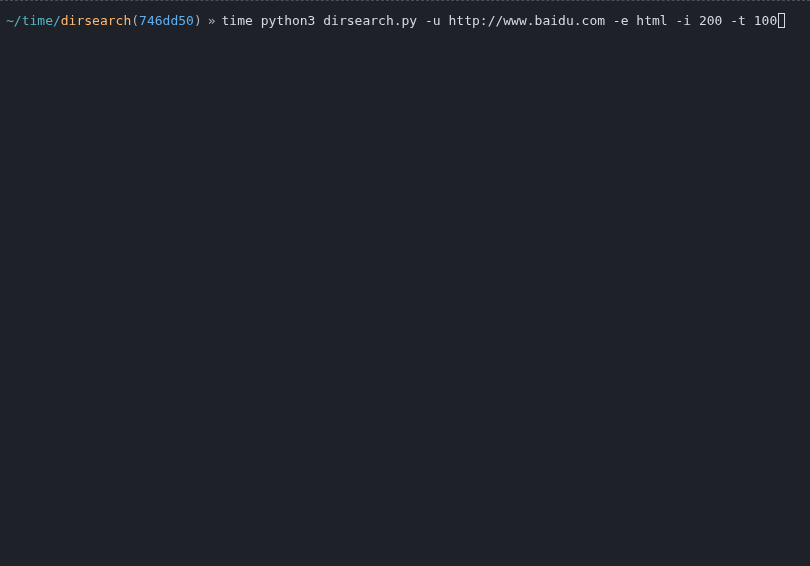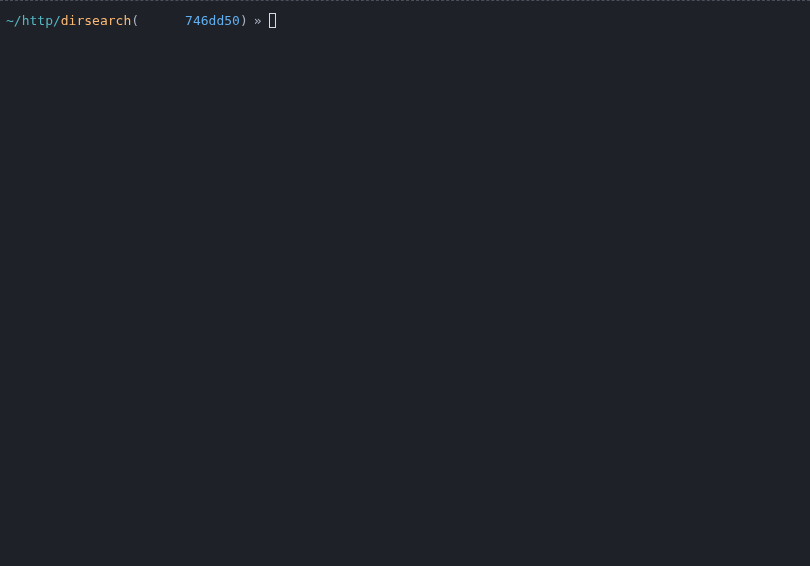--- a/index.html
+++ b/index.html
@@ -41,21 +41,20 @@
       color: #56b6c2;
     }
     .path-dir {
       color: #fdba74;
     }
     .paren {
       color: #abb2bf;
     }
     .git-hash {
       color: #61afef;
-      margin-left: 46px;
     }
     .prompt-arrow {
       color: #abb2bf;
       margin: 0 6px;
     }
     .command {
       color: #d7dae0;
     }
     .cursor {
       display: inline-block;
@@ -67,22 +66,23 @@
     }
   </style>
 </head>
 <body>
 
 <div class="terminal">
   <div class="divider"></div>
   <div class="prompt-line">
     <span class="path-tilde">~</span>
       <span class="path-segment">/</span>
-      <span class="path-segment">http</span>
+      <span class="path-segment">time</span>
       <span class="path-segment">/</span>
       <span class="path-dir">dirsearch</span>
       <span class="paren">(</span>
       <span class="git-hash">746dd50</span>
       <span class="paren">)</span>
     <span class="prompt-arrow">»</span>
+    <span class="command">time python3 dirsearch.py -u http://www.baidu.com -e html -i 200 -t 100</span>
       <span class="cursor"></span>
   </div>
 </div>
 
 </body></html>

